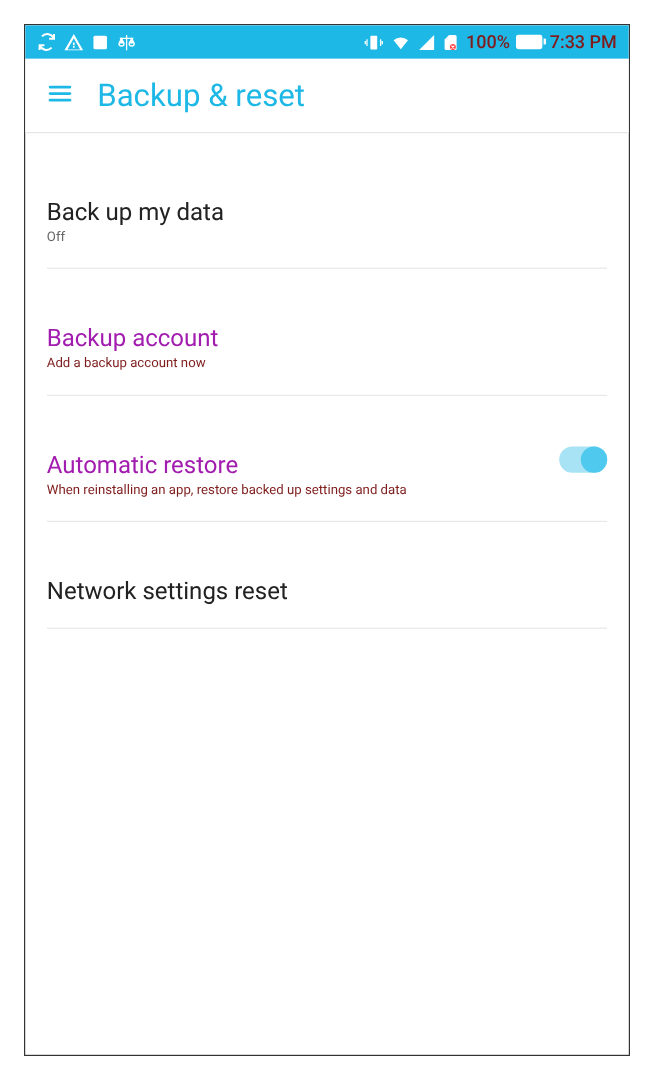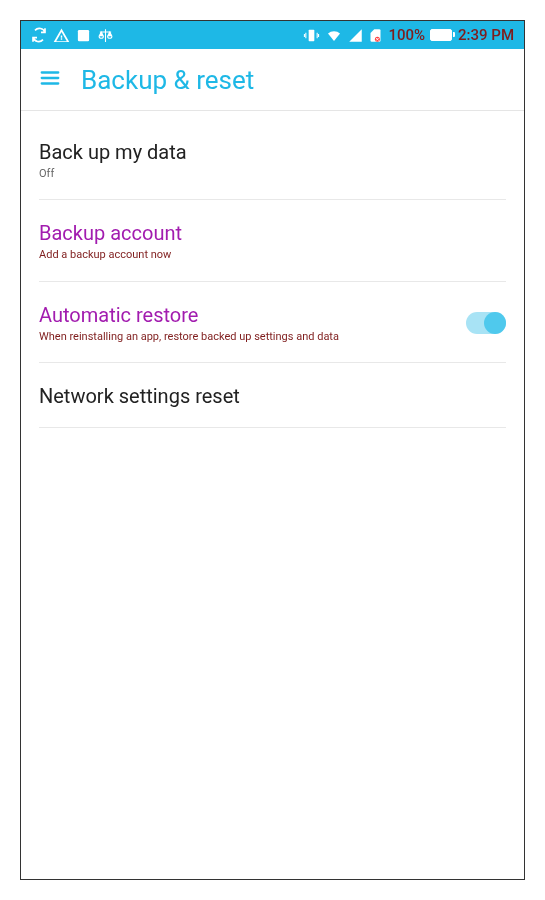--- a/index.html
+++ b/index.html
@@ -94,20 +94,21 @@
     }
     
     .setting-text {
       flex: 1;
     }
     
     .setting-title {
       font-size: 20px;
       color: #222;
       line-height: 1.3;
+      margin-top: 24px;
     }
     
     .setting-subtitle {
       font-size: 11px;
       color: #666;
       margin-top: 2px;
       line-height: 1.3;
     }
     
     .setting-item.disabled .setting-title {
@@ -218,21 +219,21 @@
         <svg width="15" height="15" viewBox="0 0 24 24" fill="white">
           <path d="M18 2h-8L4 8v12a2 2 0 0 0 2 2h12a2 2 0 0 0 2-2V4a2 2 0 0 0-2-2z"></path>
           <circle cx="15" cy="18" r="4" fill="#f44"></circle>
           <path d="M13 16l4 4M17 16l-4 4" stroke="white" stroke-width="1.5"></path>
         </svg>
       </span>
       <span class="status-text">100%</span>
       <span class="battery-wrap">
         <span class="battery-icon"></span>
       </span>
-      <span class="status-text">2:39 PM</span>
+      <span class="status-text">7:33 PM</span>
     </div>
   </div>
 
   <div class="app-bar">
     <span class="hamburger-icon">
       <svg width="22" height="22" viewBox="0 0 24 24" fill="none" stroke="#1eb8e6" stroke-width="2.5" stroke-linecap="round">
         <line x1="3" y1="6" x2="21" y2="6"></line>
         <line x1="3" y1="12" x2="21" y2="12"></line>
         <line x1="3" y1="18" x2="21" y2="18"></line>
       </svg>

